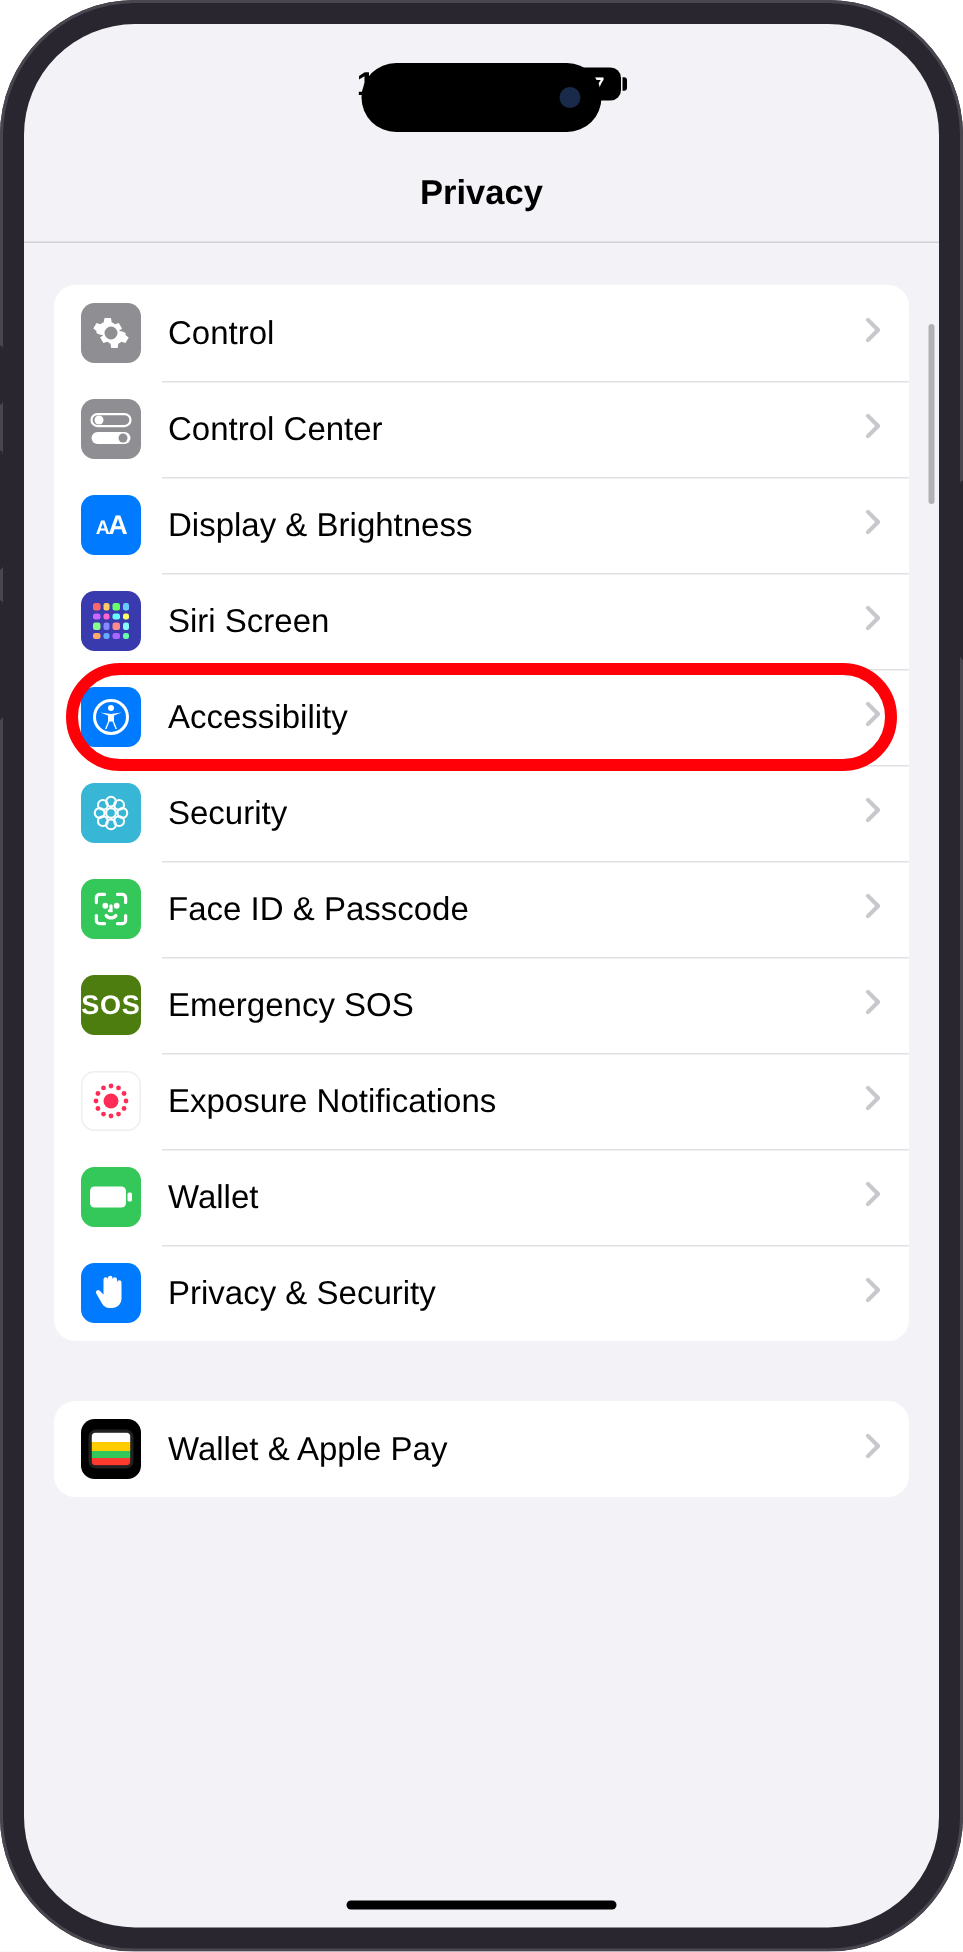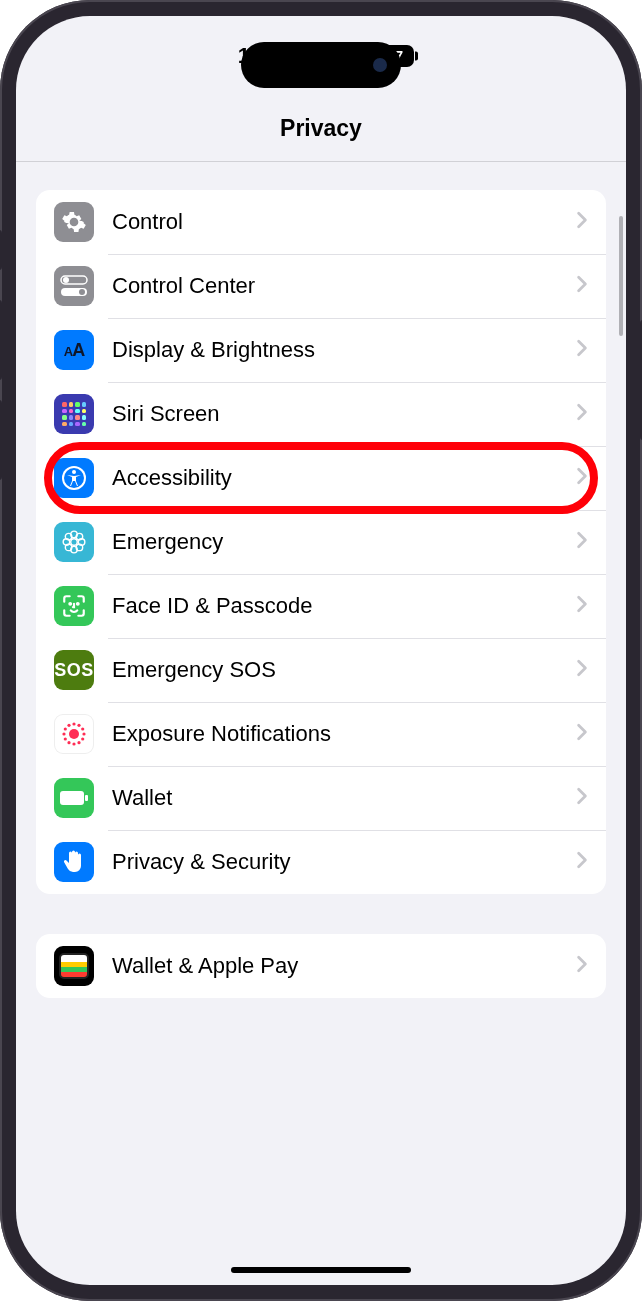--- a/index.html
+++ b/index.html
@@ -269,21 +269,21 @@
                 <circle cx="22" cy="17" r="3" fill="#8e8e93"></circle>
               </svg>
             </div>
             <div class="label">Control Center</div>
             <div class="chev"><svg width="12" height="18" viewBox="0 0 10 16">
                 <path d="M2 2l6 6-6 6" fill="none" stroke="#c7c7cc" stroke-width="2.5" stroke-linecap="round" stroke-linejoin="round"></path>
               </svg></div>
           </div>
           <div class="row">
             <div class="ic ic-display">
-              <span style="color:#0f172a;font-weight:700;font-size:18px;letter-spacing:-1px;"><span style="font-size:13px">A</span>A</span>
+              <span style="color:#ffffff;font-weight:700;font-size:18px;letter-spacing:-1px;"><span style="font-size:13px">A</span>A</span>
             </div>
             <div class="label">Display &amp; Brightness</div>
             <div class="chev"><svg width="12" height="18" viewBox="0 0 10 16">
                 <path d="M2 2l6 6-6 6" fill="none" stroke="#c7c7cc" stroke-width="2.5" stroke-linecap="round" stroke-linejoin="round"></path>
               </svg></div>
           </div>
           <div class="row">
             <div class="ic ic-home">
               <div class="home-grid">
                 <span style="background:#f66"></span>
@@ -333,21 +333,21 @@
                   <circle cx="12" cy="19" r="3"></circle>
                   <circle cx="5" cy="12" r="3"></circle>
                   <circle cx="19" cy="12" r="3"></circle>
                   <circle cx="7" cy="7" r="3"></circle>
                   <circle cx="17" cy="7" r="3"></circle>
                   <circle cx="7" cy="17" r="3"></circle>
                   <circle cx="17" cy="17" r="3"></circle>
                 </g>
               </svg>
             </div>
-            <div class="label">Emergency</div>
+            <div class="label">Security</div>
             <div class="chev"><svg width="12" height="18" viewBox="0 0 10 16">
                 <path d="M2 2l6 6-6 6" fill="none" stroke="#c7c7cc" stroke-width="2.5" stroke-linecap="round" stroke-linejoin="round"></path>
               </svg></div>
           </div>
           <div class="row">
             <div class="ic ic-faceid">
               <svg width="26" height="26" viewBox="0 0 24 24" fill="none" stroke="#fff" stroke-width="2" stroke-linecap="round">
                 <path d="M3 8V5a2 2 0 012-2h3M21 8V5a2 2 0 00-2-2h-3M3 16v3a2 2 0 002 2h3M21 16v3a2 2 0 01-2 2h-3"></path>
                 <circle cx="8.5" cy="10" r="0.8" fill="#fff"></circle>
                 <circle cx="15.5" cy="10" r="0.8" fill="#fff"></circle>

